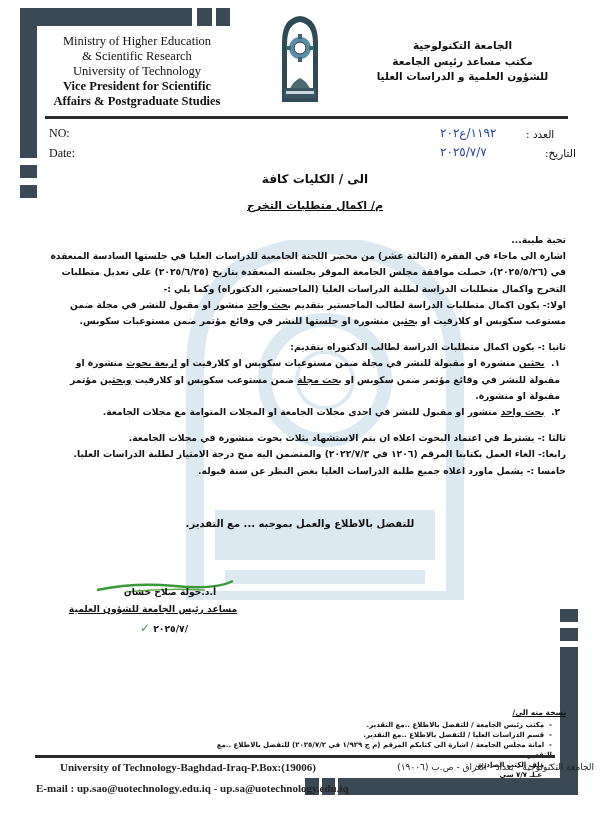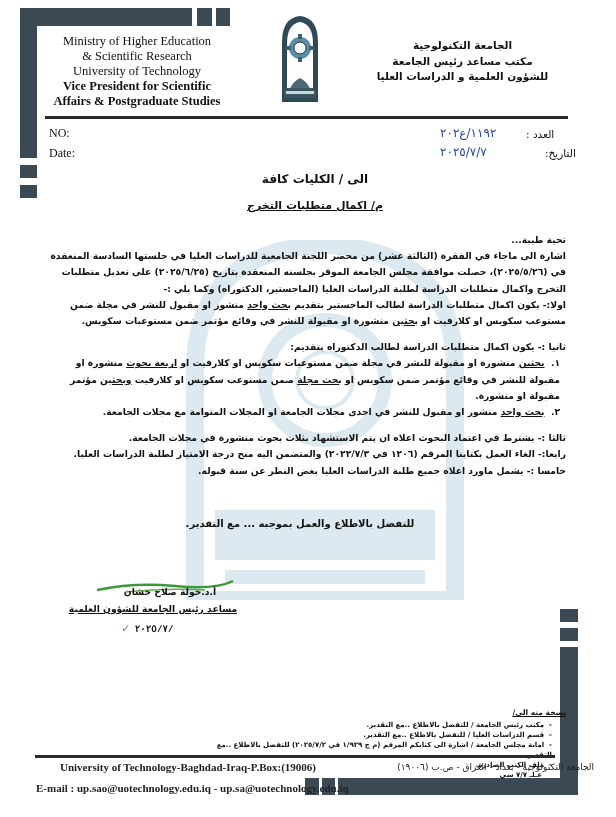--- a/index.html
+++ b/index.html
@@ -94,40 +94,40 @@
     <rect x="50" y="330" width="200" height="14" fill="#6a9fc4"></rect>
   </svg>
 </div>
 
 <div class="center-title" style="left:210px;top:172px;width:210px;font-size:12px;">الى / الكليات كافة</div>
 <div class="center-title u" style="left:210px;top:199px;width:210px;font-size:11px;">م/ اكمال متطلبات التخرج</div>
 
 <div class="body-text" style="top:232px;">
   <p>تحية طيبة...</p>
   <p>اشارة الى ماجاء في الفقرة (الثالثة عشر) من محضر اللجنة الجامعية للدراسات العليا في جلستها السادسة المنعقدة في (٢٠٢٥/٥/٢٦)، حصلت موافقة مجلس الجامعة الموقر بجلسته المنعقدة بتاريخ (٢٠٢٥/٦/٢٥) على تعديل متطلبات التخرج واكمال متطلبات الدراسة لطلبة الدراسات العليا (الماجستير، الدكتوراه) وكما يلي :-</p>
-  <p><span>اولا:- يكون اكمال متطلبات الدراسة لطالب الماجستير بتقديم </span><span class="u">بحث واحد</span><span> منشور او مقبول للنشر في مجلة ضمن مستوعب سكوبس او كلارفيت او </span><span class="u">بحثين</span><span> منشورة او مقبولة للنشر في وقائع مؤتمر ضمن مستوعبات سكوبس.</span></p>
+  <p><span>اولا:- يكون اكمال متطلبات الدراسة لطالب الماجستير بتقديم </span><span class="u">بحث واحد</span><span> منشور او مقبول للنشر في مجلة ضمن مستوعب سكوبس او كلارفيت او </span><span class="u">بحثين</span><span> منشورة او جلستها للنشر في وقائع مؤتمر ضمن مستوعبات سكوبس.</span></p>
   <p style="height:10px;"></p>
   <p>ثانيا :- يكون اكمال متطلبات الدراسة لطالب الدكتوراه بتقديم:</p>
   <p style="padding-right:6px;"><span>١.</span>&nbsp;&nbsp;<span class="u">بحثين</span><span> منشورة او مقبولة للنشر في مجلة ضمن مستوعبات سكوبس او كلارفيت او </span><span class="u">اربعة بحوث</span><span> منشورة او مقبولة للنشر في وقائع مؤتمر ضمن سكوبس او </span><span class="u">بحث مجلة</span><span> ضمن مستوعب سكوبس او كلارفيت </span><span class="u">وبحثين</span><span> مؤتمر مقبولة او منشورة.</span></p>
   <p style="padding-right:6px;"><span>٢.</span>&nbsp;&nbsp;<span class="u">بحث واحد</span><span> منشور او مقبول للنشر في احدى مجلات الجامعة او المجلات المتوامة مع مجلات الجامعة.</span></p>
   <p style="height:10px;"></p>
   <p>ثالثا :- يشترط في اعتماد البحوث اعلاه ان يتم الاستشهاد بثلاث بحوث منشورة في مجلات الجامعة.</p>
   <p>رابعا:- الغاء العمل بكتابنا المرقم (١٢٠٦ في ٢٠٢٢/٧/٣) والمتضمن اليه منح درجة الامتياز لطلبة الدراسات العليا.</p>
   <p>خامسا :- يشمل ماورد اعلاه جميع طلبة الدراسات العليا بغض النظر عن سنة قبوله.</p>
 </div>
 
 <div class="center-title" style="left:150px;top:518px;width:300px;font-size:10px;">للتفضل بالاطلاع والعمل بموجبه ... مع التقدير.</div>
 
 <svg style="position:absolute;left:95px;top:578px;" width="140" height="20">
   <path d="M2 12 Q40 4 80 8 T138 3" stroke="#3a9a3a" stroke-width="2.5" fill="none"></path>
   <path d="M30 14 Q70 10 110 12" stroke="#6aa84f" stroke-width="1.5" fill="none"></path>
 </svg>
 <div class="sig" style="left:120px;top:586px;width:100px;text-align:center;">أ.د.خولة صلاح خشان</div>
 <div class="sig" style="left:68px;top:603px;width:170px;text-align:center;text-decoration:underline;">مساعد رئيس الجامعة للشؤون العلمية</div>
-<div class="sig" style="left:122px;top:621px;direction:ltr;font-family:Liberation Mono, monospace;">
+<div class="sig" style="left:140px;top:621px;direction:ltr;">
   <span style="color:#3a9a3a;font-size:12px;">✓</span>
   <span style="direction:rtl;">٢٠٢٥/٧/</span>
 </div>
 
 <div class="cc" style="left:200px;top:708px;width:366px;">
   <div class="u" style="font-size:7.5px;margin-bottom:2px;">نسخة منه الى/</div>
   <div style="padding-right:14px;">- &nbsp;<span>مكتب رئيس الجامعة / للتفضل بالاطلاع ..مع التقدير.</span></div>
   <div style="padding-right:14px;">- &nbsp;<span>قسم الدراسات العليا / للتفضل بالاطلاع ..مع التقدير.</span></div>
   <div style="padding-right:14px;">- &nbsp;<span>امانة مجلس الجامعة / اشارة الى كتابكم المرقم (م ج ١/٩٢٩ في ٢٠٢٥/٧/٢) للتفضل بالاطلاع ..مع التقدير.</span></div>
   <div style="padding-right:14px;">- &nbsp;<span>ملف الكتب الصادرة.</span></div>

